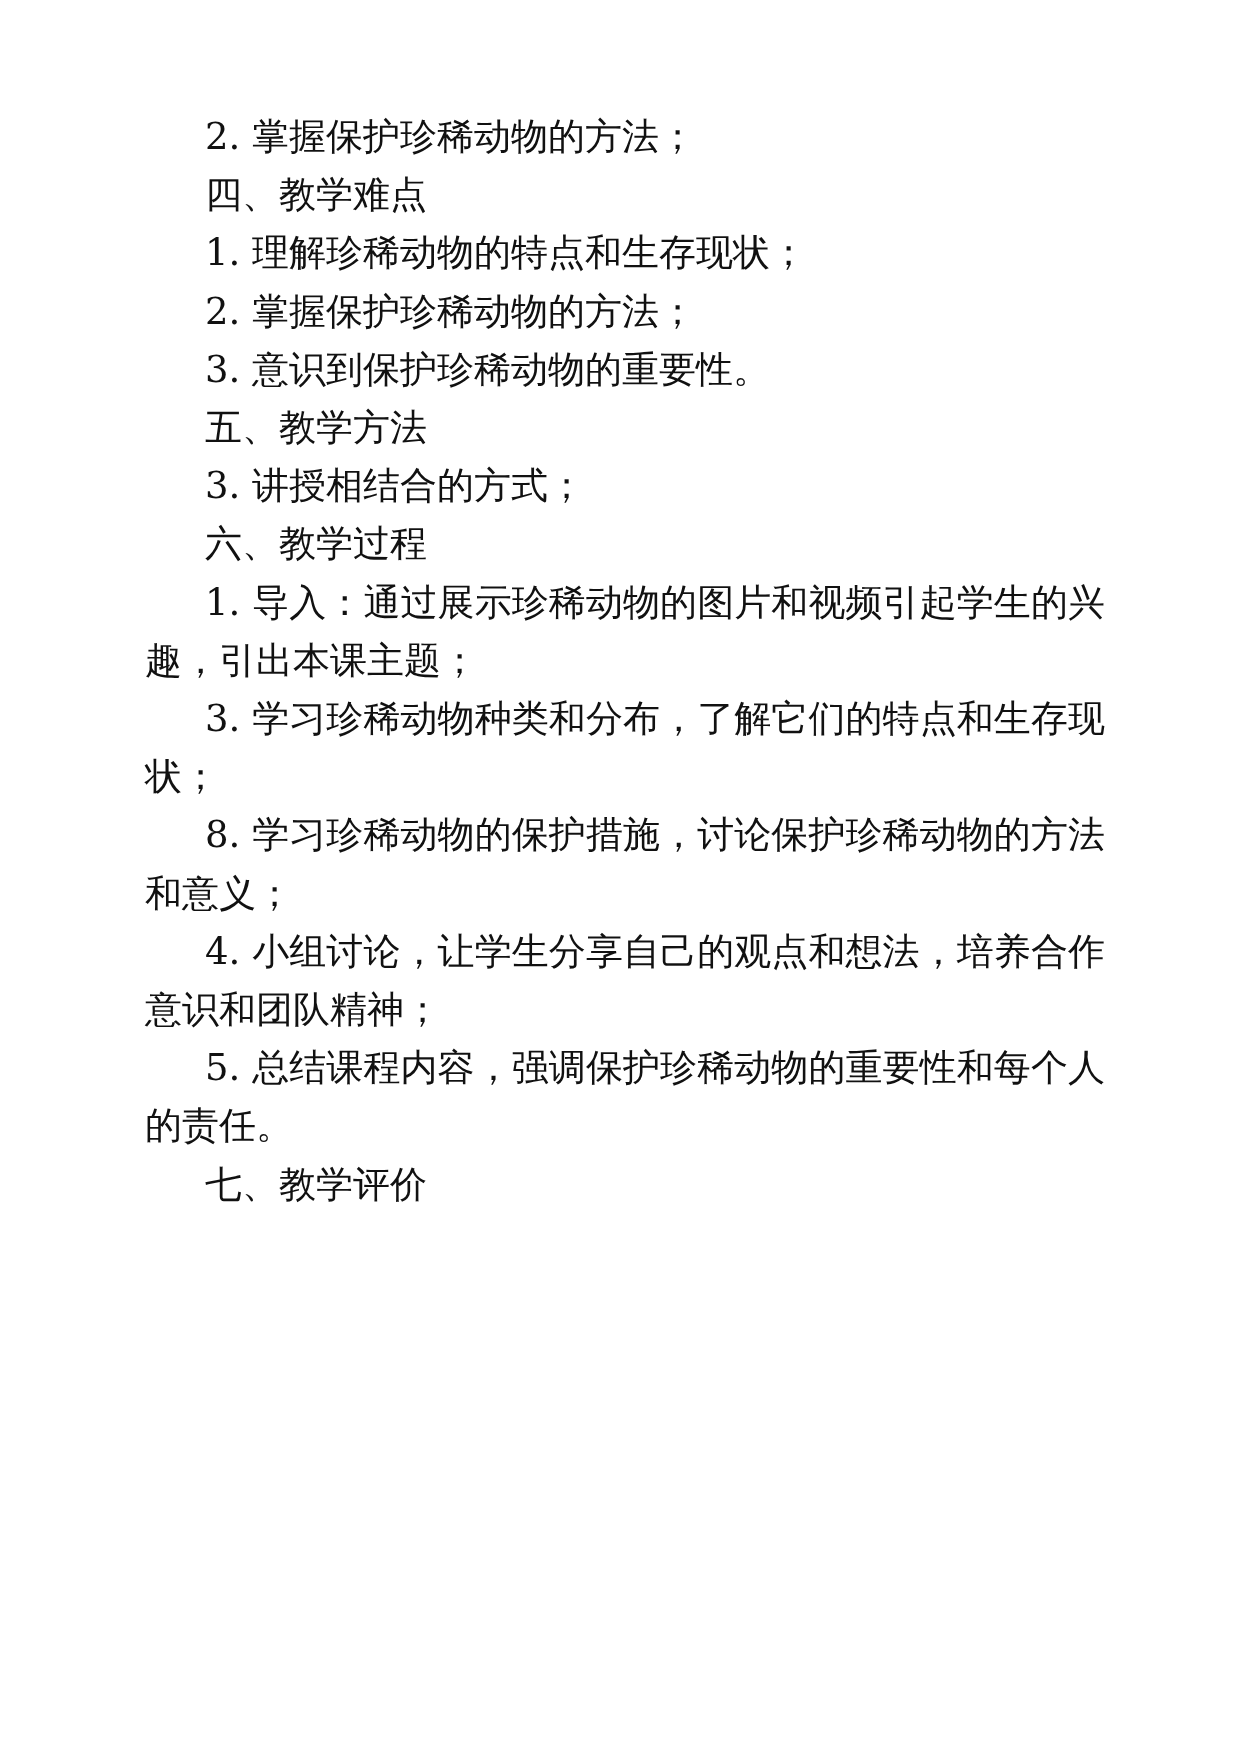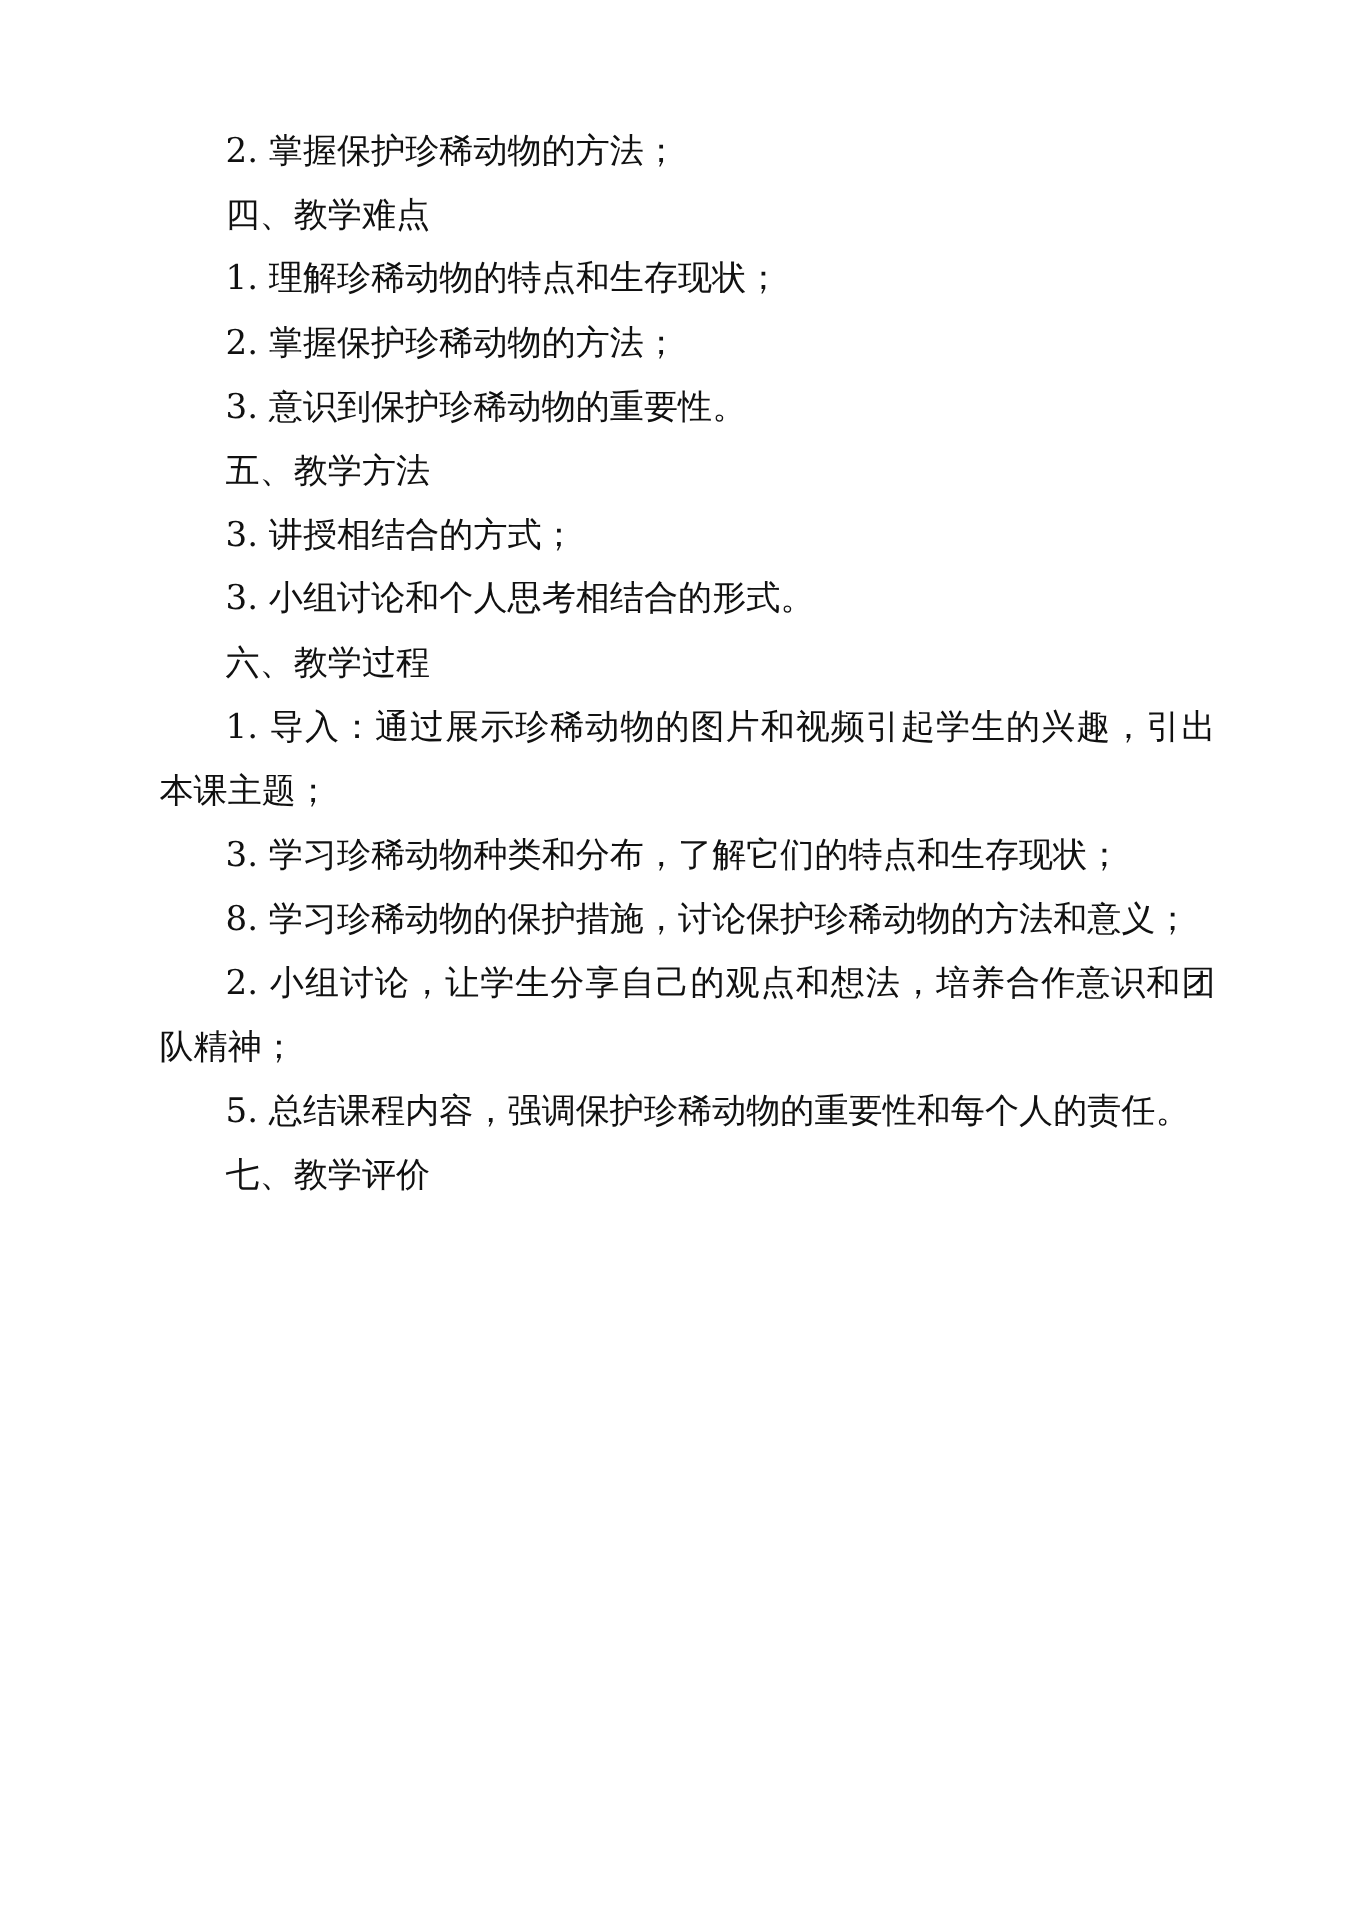--- a/index.html
+++ b/index.html
@@ -3,21 +3,21 @@
   <meta charset="utf-8">
   <style>
     html, body { margin: 0; padding: 0; background: #ffffff; }
     body { width: 1240px; height: 1753px; position: relative; overflow: hidden; }
     .page {
       position: absolute; left: 0; top: 0; width: 1240px; height: 1753px; background: #ffffff;
     }
     .content {
       position: absolute; left: 145px; top: 108px; width: 960px;
       font-family: "DejaVu Serif", "Liberation Serif", serif;
-      font-size: 31px; color: #111111;
+      font-size: 37px; color: #111111;
       line-height: 58.2px;
     }
     .para {
       margin: 0; padding: 0;
       text-indent: 60px;
       text-align: justify;
       white-space: normal;
       word-break: break-all;
     }
   </style>
@@ -26,22 +26,21 @@
 
 <div class="page">
   <div class="content">
     <p class="para">2. 掌握保护珍稀动物的方法；</p>
     <p class="para">四、教学难点</p>
     <p class="para">1. 理解珍稀动物的特点和生存现状；</p>
     <p class="para">2. 掌握保护珍稀动物的方法；</p>
     <p class="para">3. 意识到保护珍稀动物的重要性。</p>
     <p class="para">五、教学方法</p>
     <p class="para">3. 讲授相结合的方式；</p>
-    <p class="para">3. 小组讨论和个人思考相结合的形式。</p>
     <p class="para">六、教学过程</p>
     <p class="para">1. 导入：通过展示珍稀动物的图片和视频引起学生的兴趣，引出本课主题；</p>
     <p class="para">3. 学习珍稀动物种类和分布，了解它们的特点和生存现状；</p>
     <p class="para">8. 学习珍稀动物的保护措施，讨论保护珍稀动物的方法和意义；</p>
-    <p class="para">2. 小组讨论，让学生分享自己的观点和想法，培养合作意识和团队精神；</p>
+    <p class="para">4. 小组讨论，让学生分享自己的观点和想法，培养合作意识和团队精神；</p>
     <p class="para">5. 总结课程内容，强调保护珍稀动物的重要性和每个人的责任。</p>
     <p class="para">七、教学评价</p>
   </div>
 </div>
 
 </body></html>

